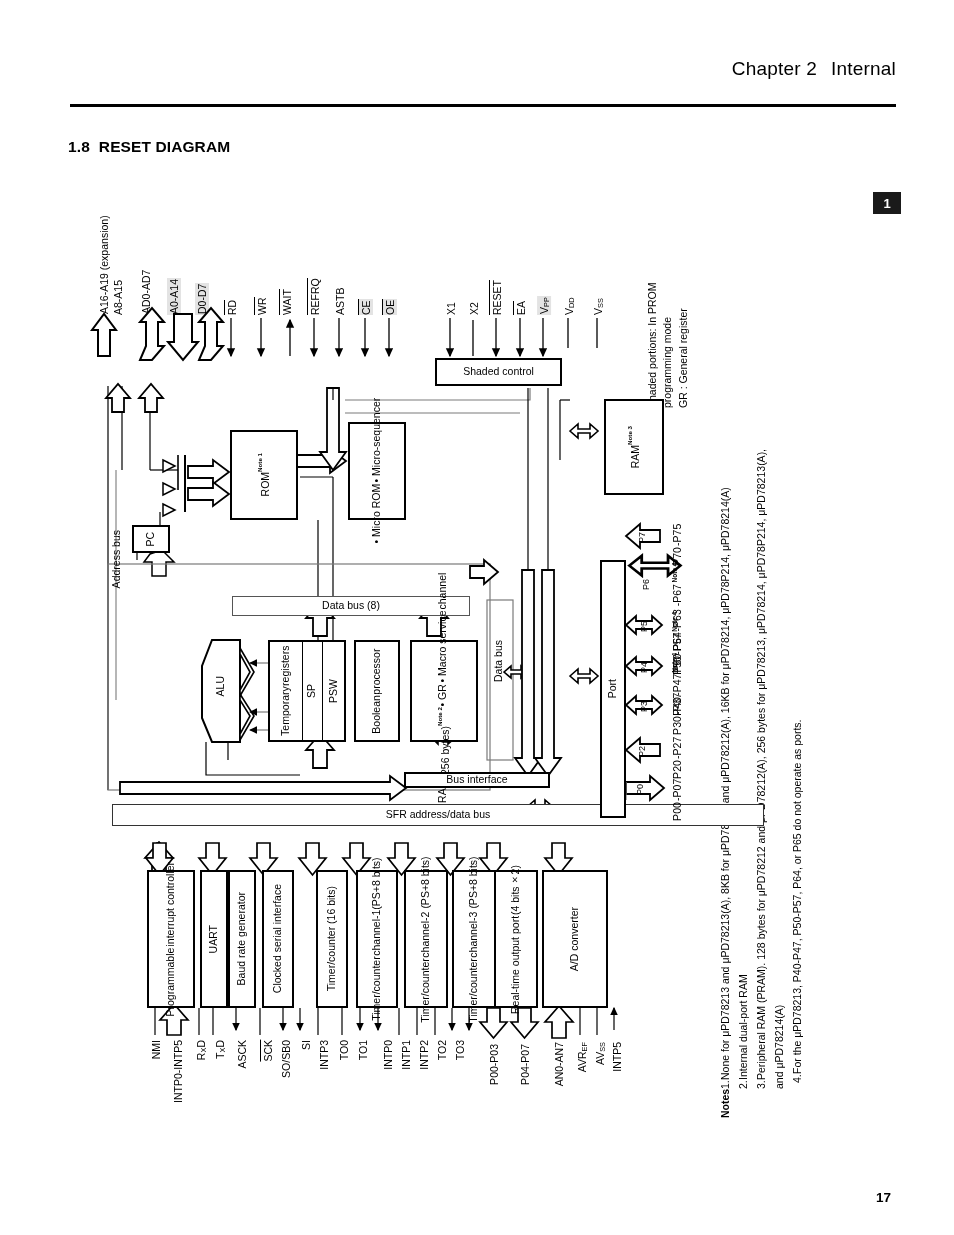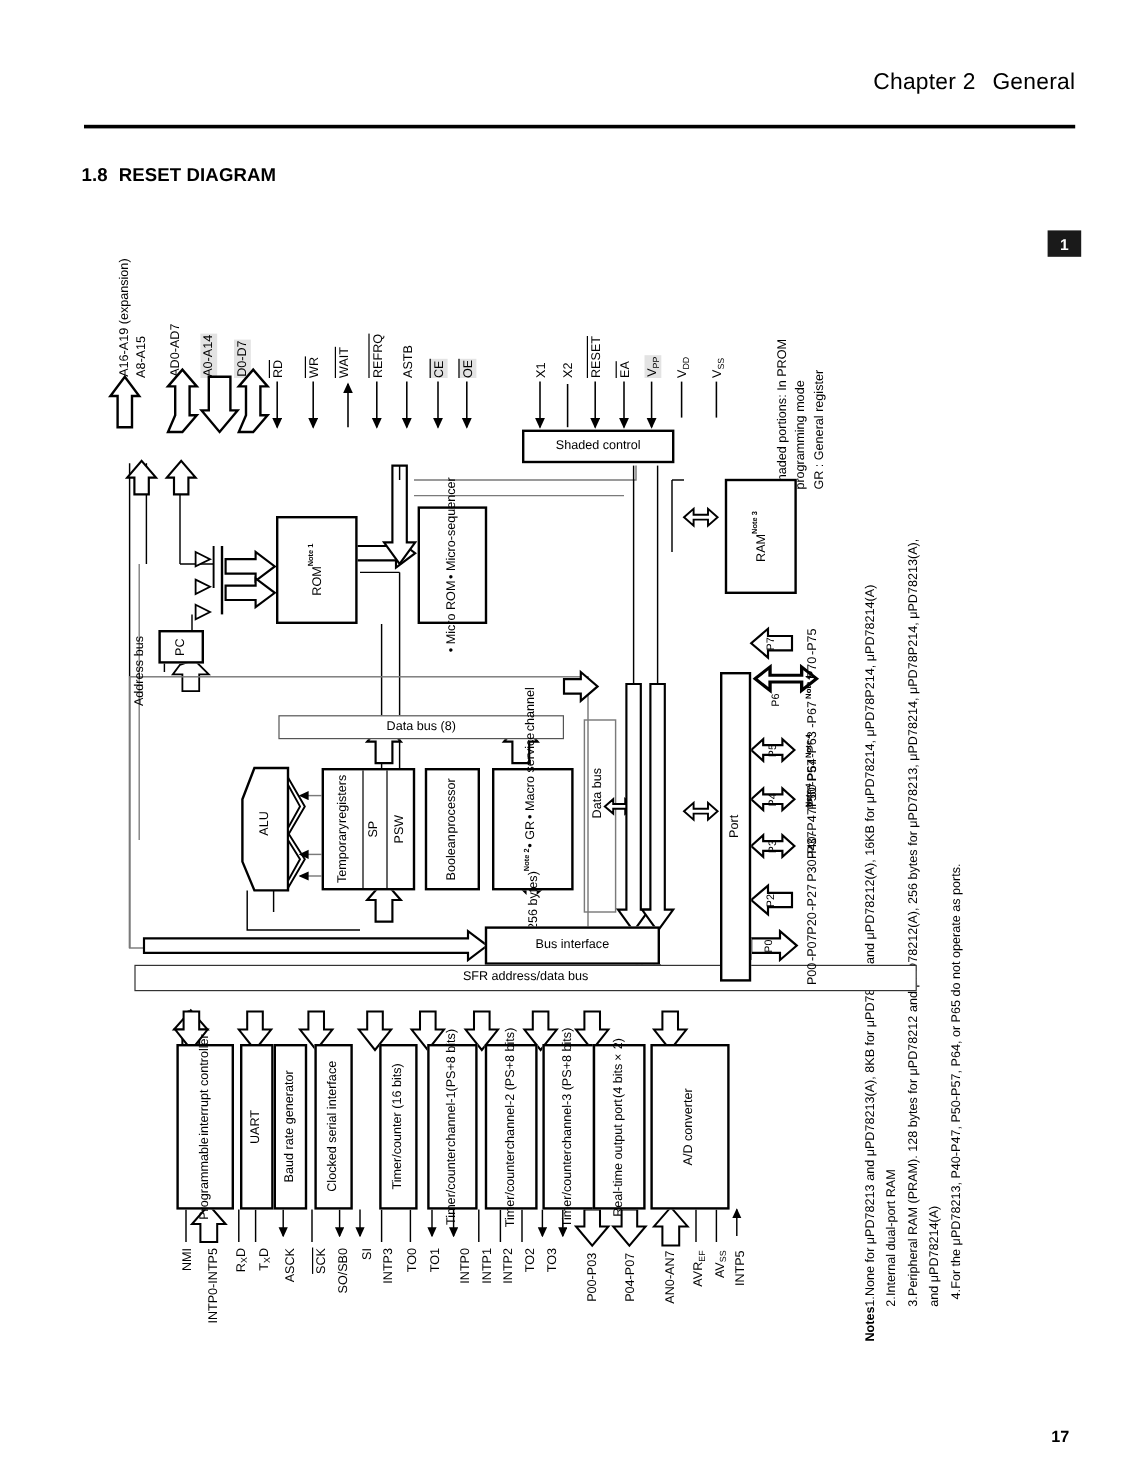--- a/index.html
+++ b/index.html
@@ -76,21 +76,21 @@
     position:absolute;
     writing-mode:vertical-rl; transform:rotate(180deg);
     font-size:10.5px; line-height:1.5;
   }
   .notes-wrap b { font-weight:bold; }
 </style>
 </head>
 <body>
 
 <div class="abs" id="chapter-head">
-  <span>Chapter 2</span><span class="sp"></span><span>General</span>
+  <span>Chapter 2</span><span class="sp"></span><span>Internal</span>
 </div>
 <div class="abs" id="head-rule"></div>
 
 <div class="abs" id="section-title">
   <span class="num">1.8</span><span>RESET DIAGRAM</span>
 </div>
 
 <div class="abs" id="chapter-tab">
   <span>1</span>
 </div>
@@ -404,21 +404,21 @@
   <div class="box" style="left:410px; top:640px; width:68px; height:102px;">
     <span class="vlbl" style="display:flex; flex-direction:row; gap:1px;">
       <span>• <span>RAM</span></span>
       <span><span>(256 bytes)</span><sup class="note">Note 2</sup></span>
       <span>• <span>GR</span></span>
       <span>• <span>Macro service</span></span>
       <span><span>channel</span></span>
     </span>
   </div>
 
-  <div class="box" style="left:404px; top:772px; width:146px; height:32px;">
+  <div class="box" style="left:404px; top:772px; width:146px; height:16px;">
     <span class="lbl">Bus interface</span>
   </div>
 
   <div class="box thin" style="left:112px; top:804px; width:652px; height:22px; border-color:#333;justify-content:center;">
     <span class="lbl">SFR address/data bus</span>
   </div>
 
   <div class="box" style="left:600px; top:560px; width:26px; height:258px;">
     <span class="vlbl">Port</span>
   </div>

